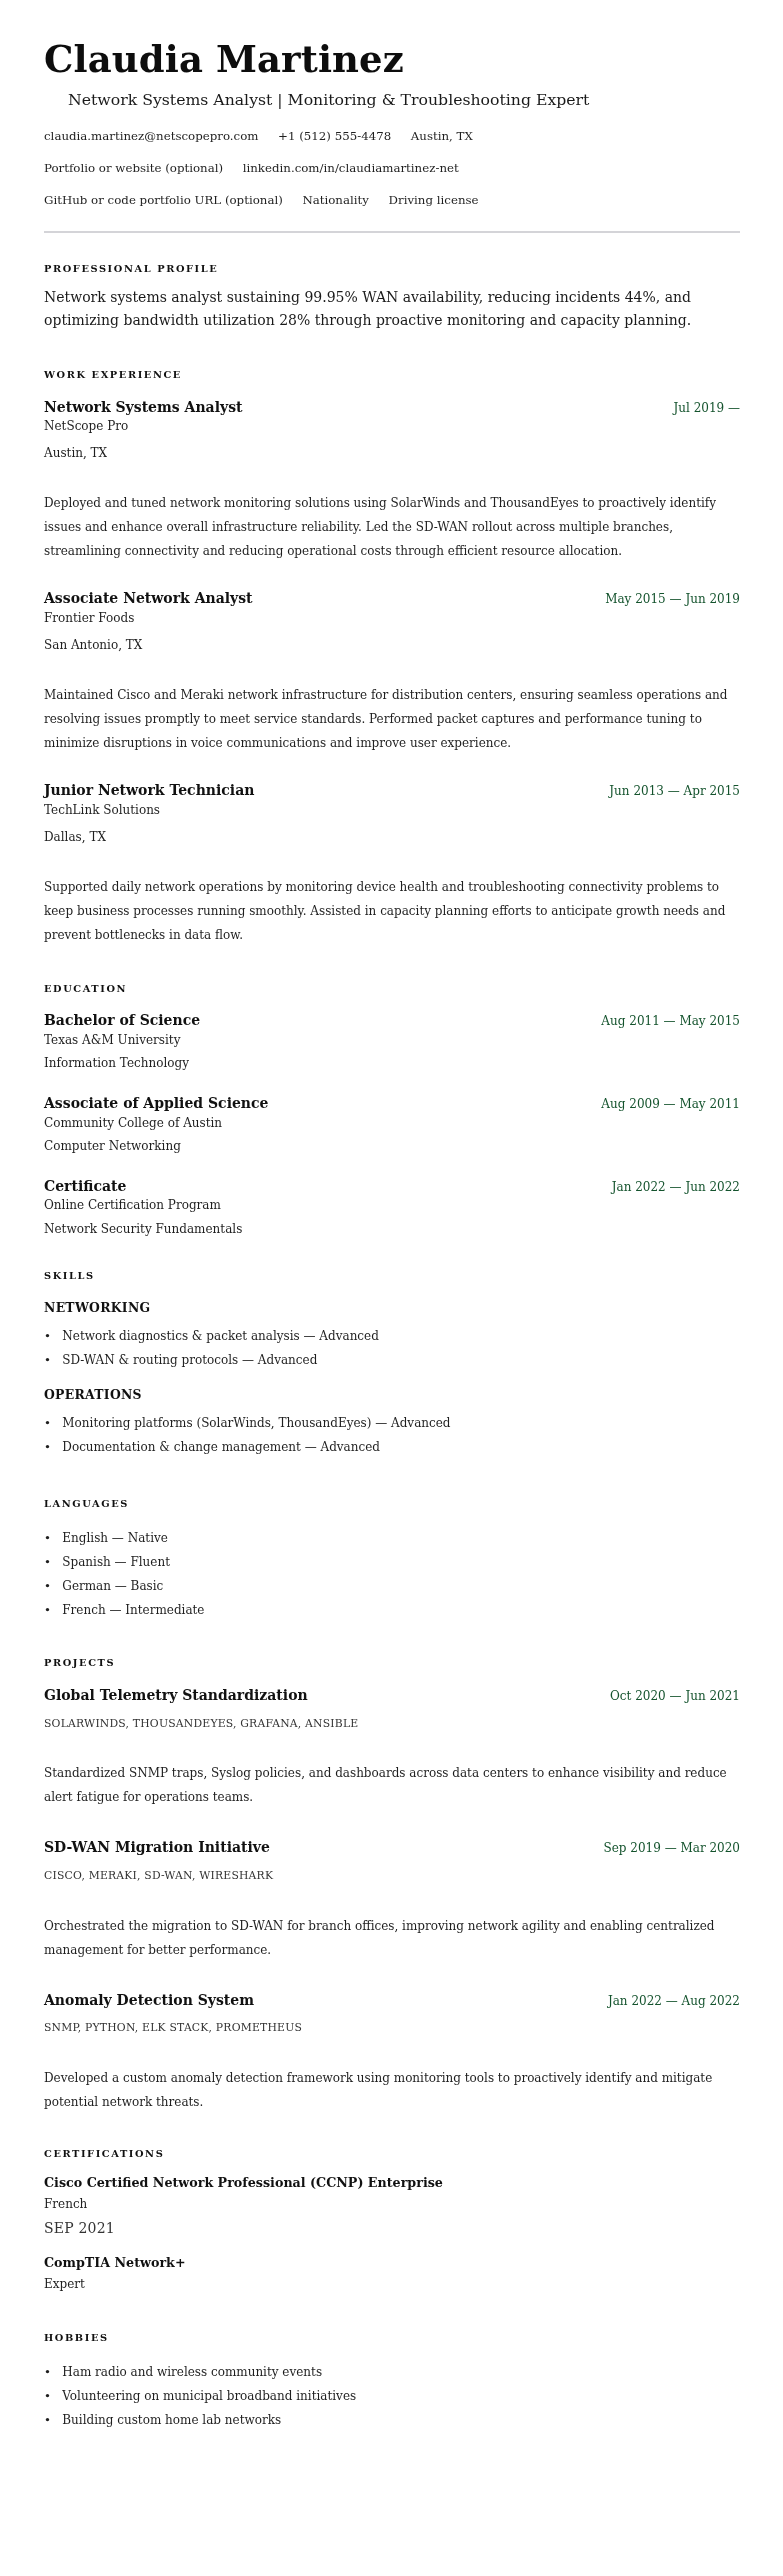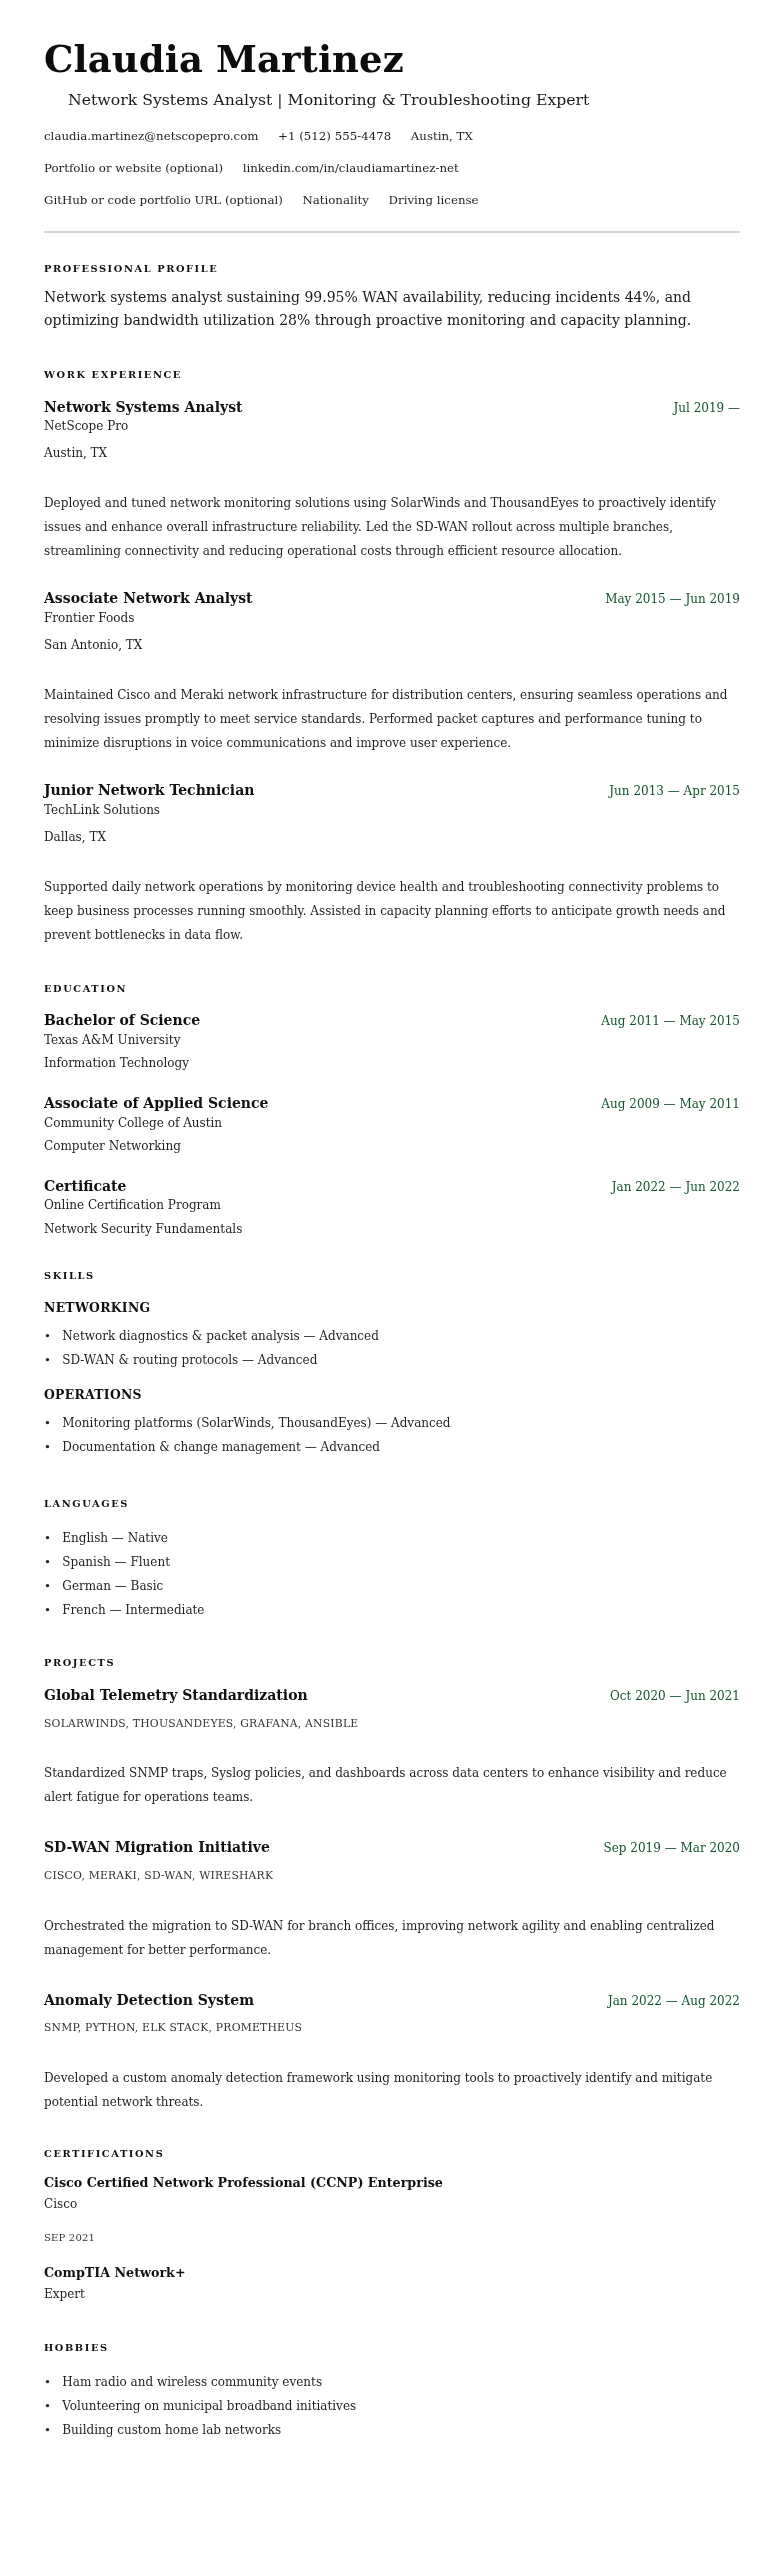--- a/index.html
+++ b/index.html
@@ -142,25 +142,25 @@
       margin-top: 10px;
       letter-spacing: 0.2px;
     }
     .proj .entry-desc { margin-top: 30px; }
 
     .cert .entry { margin-top: 18.3px; }
     .cert .entry.first { margin-top: 14.4px; }
     .cert .entry-title { font-size: 12.7px; line-height: 18.3px; }
     .cert .entry-issuer { font-size: 12px; line-height: 18.3px; margin-top: 2.6px; color: #1f1f1f; }
     .cert .entry-date-small {
-      font-size: 10px;
+      font-size: 14px;
       line-height: 14.4px;
       text-transform: uppercase;
       color: #333;
-      margin-top: 18px;
+      margin-top: 8px;
       letter-spacing: 0.2px;
     }
     .hobbies ul.bullets { margin-top: 15.7px; }
   </style>
 </head>
 <body>
 
 <div class="page">
 
   <header>
@@ -313,21 +313,21 @@
       <div class="entry-tech">SNMP, Python, ELK Stack, Prometheus</div>
       <p class="entry-desc">Developed a custom anomaly detection framework using monitoring tools to proactively identify and mitigate potential network threats.</p>
     </div>
   </section>
 
   <section class="section cert" style="margin-top:33px;">
     <h2 class="section-title">Certifications</h2>
 
     <div class="entry first">
       <div class="entry-title">Cisco Certified Network Professional (CCNP) Enterprise</div>
-      <div class="entry-issuer">Cisco</div>
+      <div class="entry-issuer">French</div>
       <div class="entry-date-small">Sep 2021</div>
     </div>
 
     <div class="entry">
       <div class="entry-title">CompTIA Network+</div>
       <div class="entry-issuer">Expert</div>
     </div>
   </section>
 
   <section class="section hobbies" style="margin-top:38px;">

